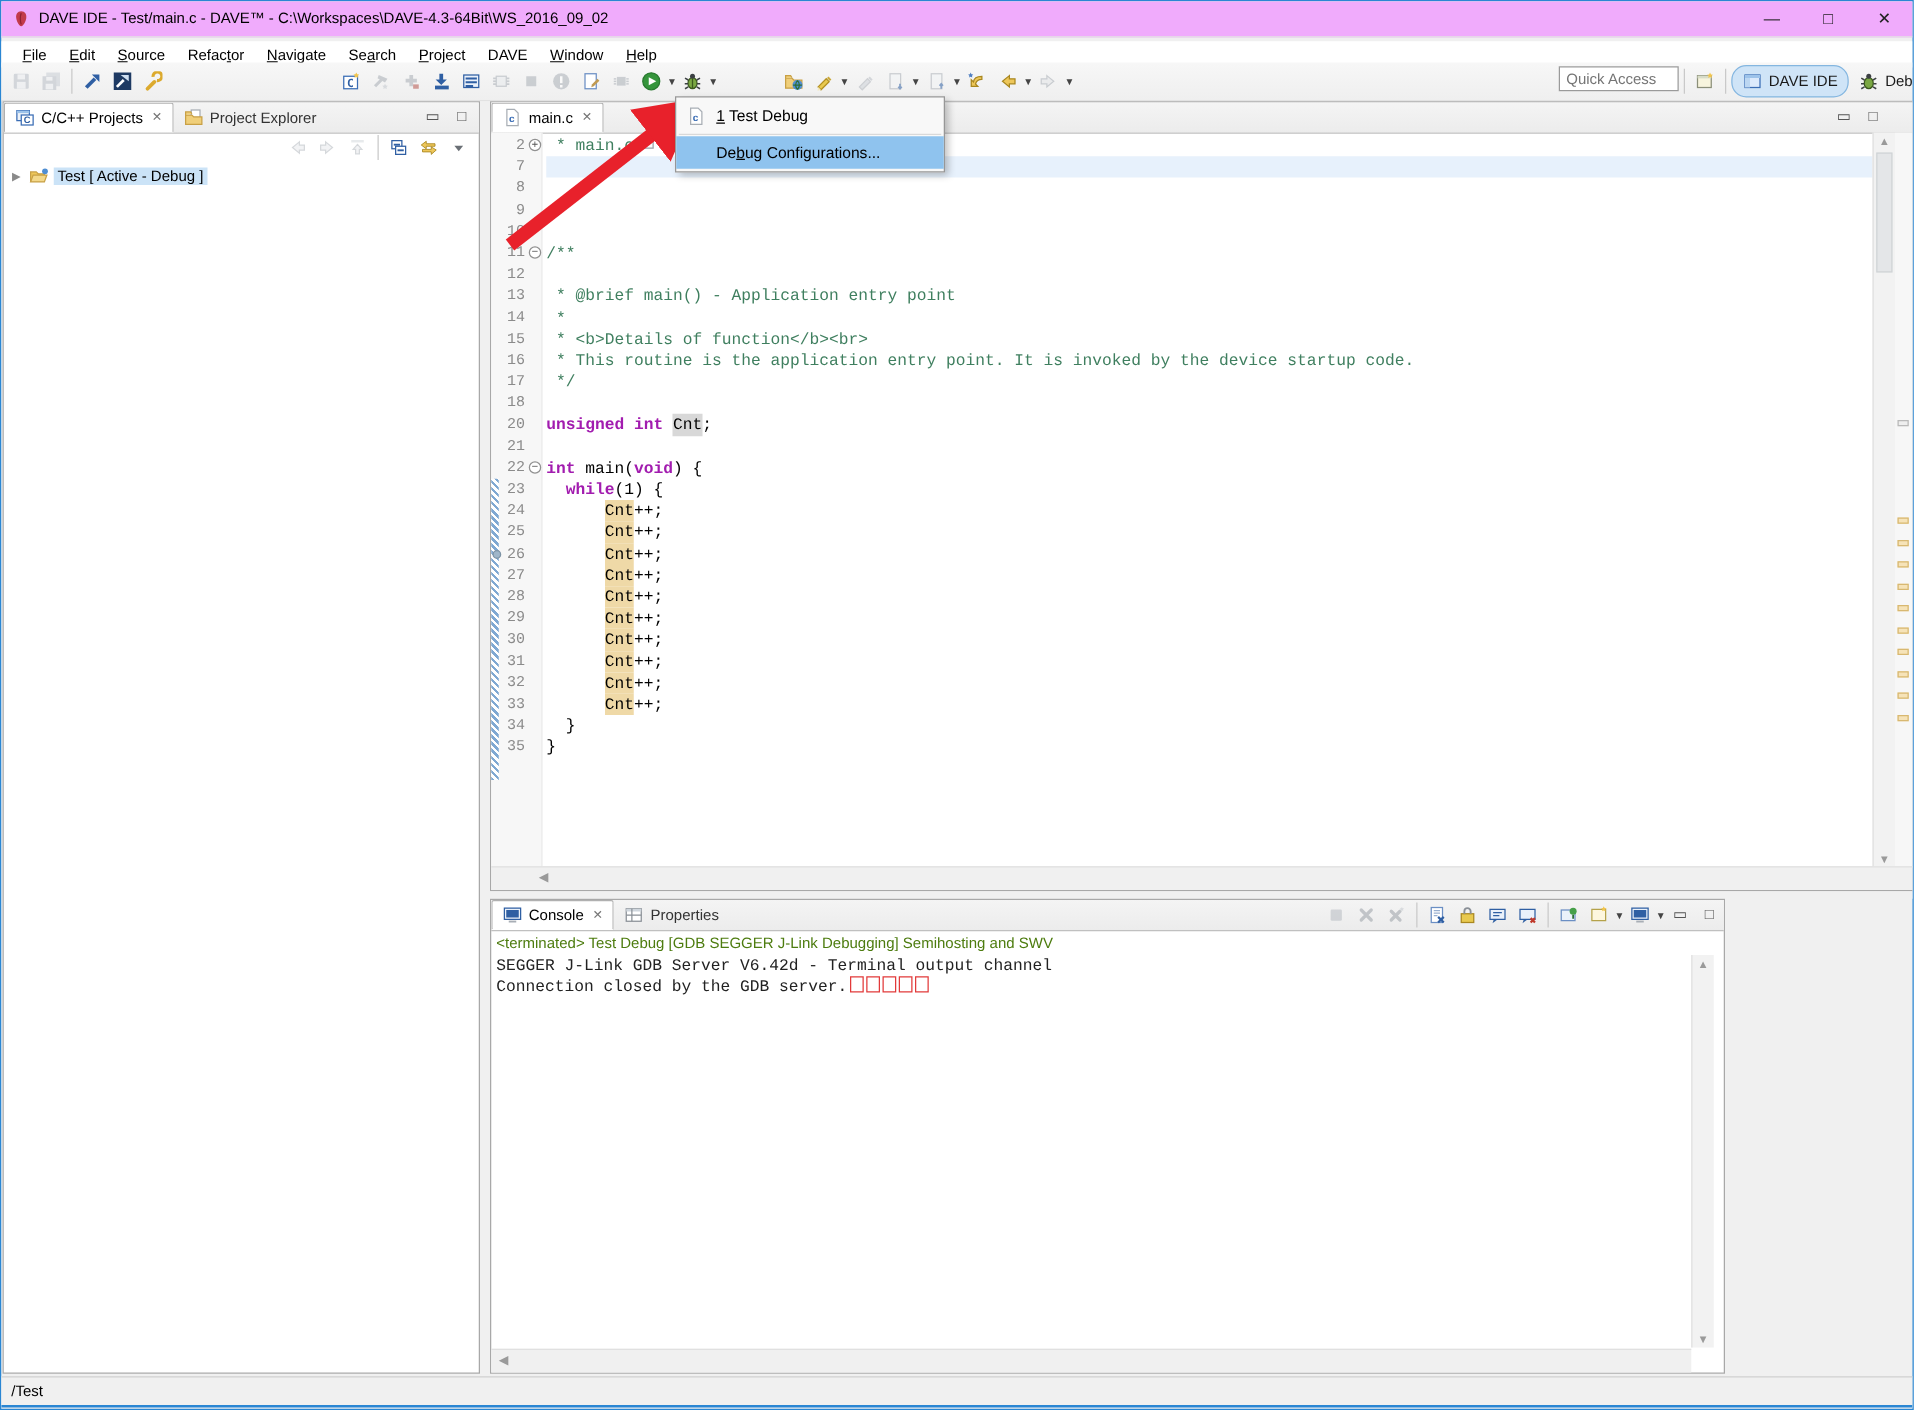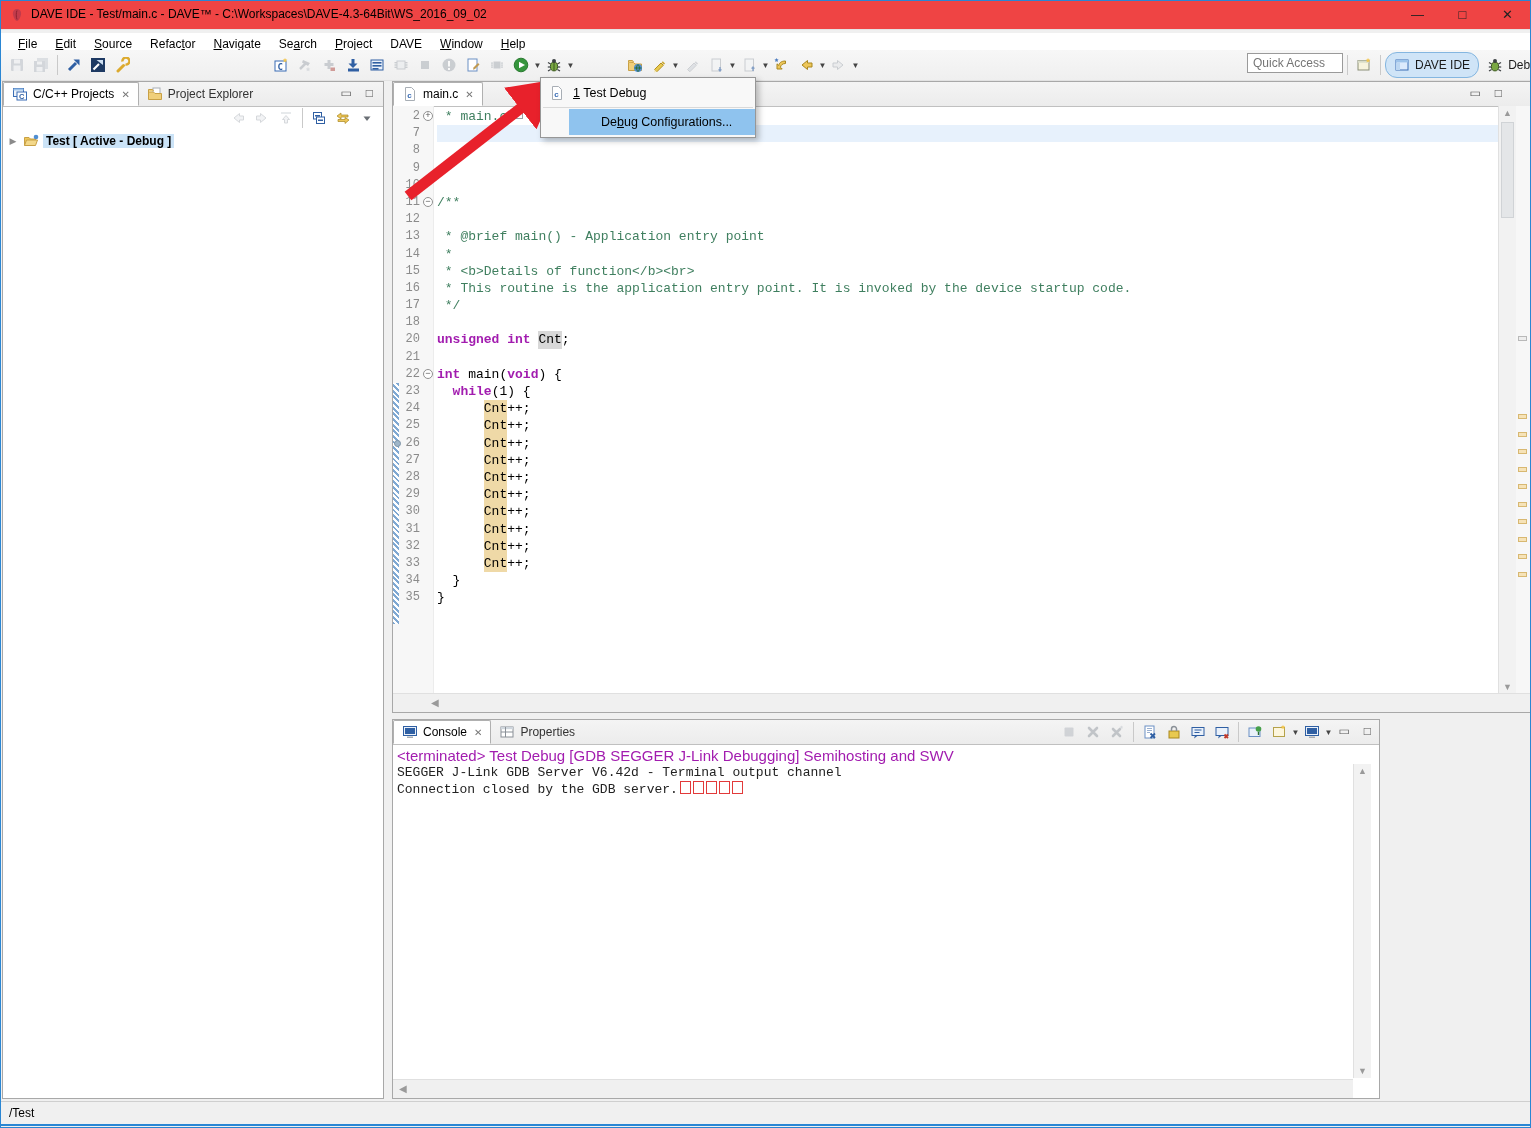--- a/index.html
+++ b/index.html
@@ -1,21 +1,21 @@
 <!DOCTYPE html>
 <html><head>
 <meta charset="utf-8">
 <style>
   html,body{margin:0;padding:0;}
   body{width:1531px;height:1128px;position:relative;overflow:hidden;
        font-family:"Liberation Sans",sans-serif;font-size:12px;color:#1a1a1a;
        background:#f0f0f0;border:1px solid #2a86d3;box-sizing:border-box;}
   .abs{position:absolute;}
   
-  #titlebar{left:0;top:0;width:100%;height:28px;background:#ef4444;border-bottom:1px solid #e4e4e4;}
+  #titlebar{left:0;top:0;width:100%;height:28px;background:#f0abfc;border-bottom:1px solid #e4e4e4;}
   #titlebar .title{position:absolute;left:30px;top:6px;font-size:12px;color:#000;white-space:nowrap;}
   .winctl{position:absolute;top:0;width:45px;height:28px;text-align:center;line-height:28px;font-size:13px;color:#222;}
   
   #menubar{left:0;top:32px;width:100%;height:21px;background:#fff;display:flex;align-items:center;padding-left:8px;box-sizing:border-box;}
   .menu-item{padding:2px 9px;color:#000;white-space:nowrap;}
   
   #toolbar{left:0;top:49px;width:100%;height:30px;background:linear-gradient(#f7f7f7,#efefef);border-bottom:1px solid #e2e2e2;}
   .tgroup{position:absolute;top:2px;height:26px;display:flex;align-items:center;}
   .tbtn{width:24px;height:24px;display:flex;align-items:center;justify-content:center;border-radius:2px;}
   .tbtn.dim{opacity:.55;}
@@ -30,21 +30,21 @@
   .tabrow{position:absolute;left:0;top:0;right:0;height:24px;background:linear-gradient(#f4f4f4,#ececec);border-bottom:1px solid #c0c0c0;display:flex;}
   .tab{display:flex;align-items:center;gap:5px;padding:0 8px;height:24px;box-sizing:border-box;border-right:1px solid #c9c9c9;color:#333;white-space:nowrap;}
   .tab.active{background:#fff;border:1px solid #b0b0b0;border-bottom:1px solid #fff;border-top-left-radius:2px;border-top-right-radius:2px;color:#000;}
   .tab .close{color:#777;font-size:10px;margin-left:2px;}
   .minmax{position:absolute;top:4px;display:flex;gap:14px;color:#555;font-size:12px;}
   
   #left-panel{left:1px;top:80px;width:382px;height:1018px;}
   #lp-toolbar{position:absolute;top:25px;left:0;right:4px;height:22px;display:flex;justify-content:flex-end;align-items:center;}
   #tree-row{position:absolute;left:4px;top:50px;height:18px;display:flex;align-items:center;gap:4px;}
   .twisty{color:#8a8a8a;font-size:9px;width:12px;text-align:center;}
-  .tree-label{font-weight:bold;background:#cbe3f7;padding:0 3px;color:#000;}
+  .tree-label{font-weight:normal;background:#cbe3f7;padding:0 3px;color:#000;}
   
   #editor{left:391px;top:80px;width:1139px;height:632px;}
   #editor-gutterbg{position:absolute;left:0;top:24px;width:40px;bottom:18px;background:#f7f7f7;border-right:1px solid #ececec;}
   #editor-rows{position:absolute;left:0;top:24px;right:32px;height:540px;padding-top:2px;
      font-family:"Liberation Mono","DejaVu Sans Mono",monospace;font-size:13px;}
   .row{position:relative;height:17.2px;line-height:17.2px;white-space:pre;}
   .row .lnum{position:absolute;left:0;width:27px;text-align:right;color:#8b8b8b;font-size:12px;}
   .row .foldc{position:absolute;left:30px;top:3px;width:10px;height:10px;border:1px solid #919191;border-radius:50%;
       background:#fff;color:#555;font-size:9px;line-height:9px;text-align:center;box-sizing:border-box;}
   .row .codetext{position:absolute;left:44px;right:0;height:100%;}
@@ -66,25 +66,25 @@
   .hscroll{position:absolute;height:18px;background:#f0f0f0;border-top:1px solid #e0e0e0;}
   .hscroll .arr{position:absolute;top:0;height:18px;line-height:18px;color:#9a9a9a;font-size:10px;}
   #overview-ruler{position:absolute;right:0;top:24px;width:14px;bottom:18px;background:#f7f7f7;}
   .ov-mark{position:absolute;left:2px;width:9px;height:5px;box-sizing:border-box;}
   .ov-gray{border:1px solid #b9b9b9;background:#eee;}
   .ov-tan{border:1px solid #d8b871;background:#f6e3b8;}
   
   #debug-menu{left:539px;top:76px;width:214px;background:#f8f8f8;border:1px solid #979797;z-index:50;
       box-shadow:3px 3px 6px rgba(0,0,0,.25);padding:2px 0;}
   .dmenu-item{height:26px;display:flex;align-items:center;gap:8px;padding:0 10px 0 8px;color:#000;font-size:12.5px;white-space:nowrap;}
-  .dmenu-item.hl{background:#8fc3ee;margin-left:28px;}
+  .dmenu-item.hl{background:#8fc3ee;}
   .dmenu-sep{height:1px;background:#d9d9d9;margin:1px 2px;}
   
   #console{left:391px;top:718px;width:988px;height:380px;}
-  #console-status{position:absolute;left:4px;top:27px;font-size:15px;color:#a21caf;white-space:nowrap;}
+  #console-status{position:absolute;left:4px;top:27px;font-size:12px;color:#4d7c0f;white-space:nowrap;}
   #console-out{position:absolute;left:4px;top:44px;right:20px;font-family:"Liberation Mono","DejaVu Sans Mono",monospace;
       font-size:13px;line-height:17px;color:#222;white-space:pre;}
   .redbox{display:inline-block;width:9px;height:11px;border:1px solid #e23a3a;margin-left:2px;vertical-align:-1px;}
   #console-toolbar{position:absolute;right:46px;top:1px;height:22px;display:flex;align-items:center;}
   
   #statusbar{left:0;top:1100px;width:100%;height:25px;background:#f0f0f0;border-top:1px solid #cfcfcf;border-bottom:2px solid #2a86d3;box-sizing:border-box;}
   #statusbar .txt{position:absolute;left:8px;top:4px;color:#000;}
   .sash-v{left:383px;top:80px;width:8px;height:1018px;background:#f0f0f0;}
   .sash-h{left:391px;top:712px;width:1140px;height:6px;background:#f0f0f0;}
   u{text-decoration:underline;}

